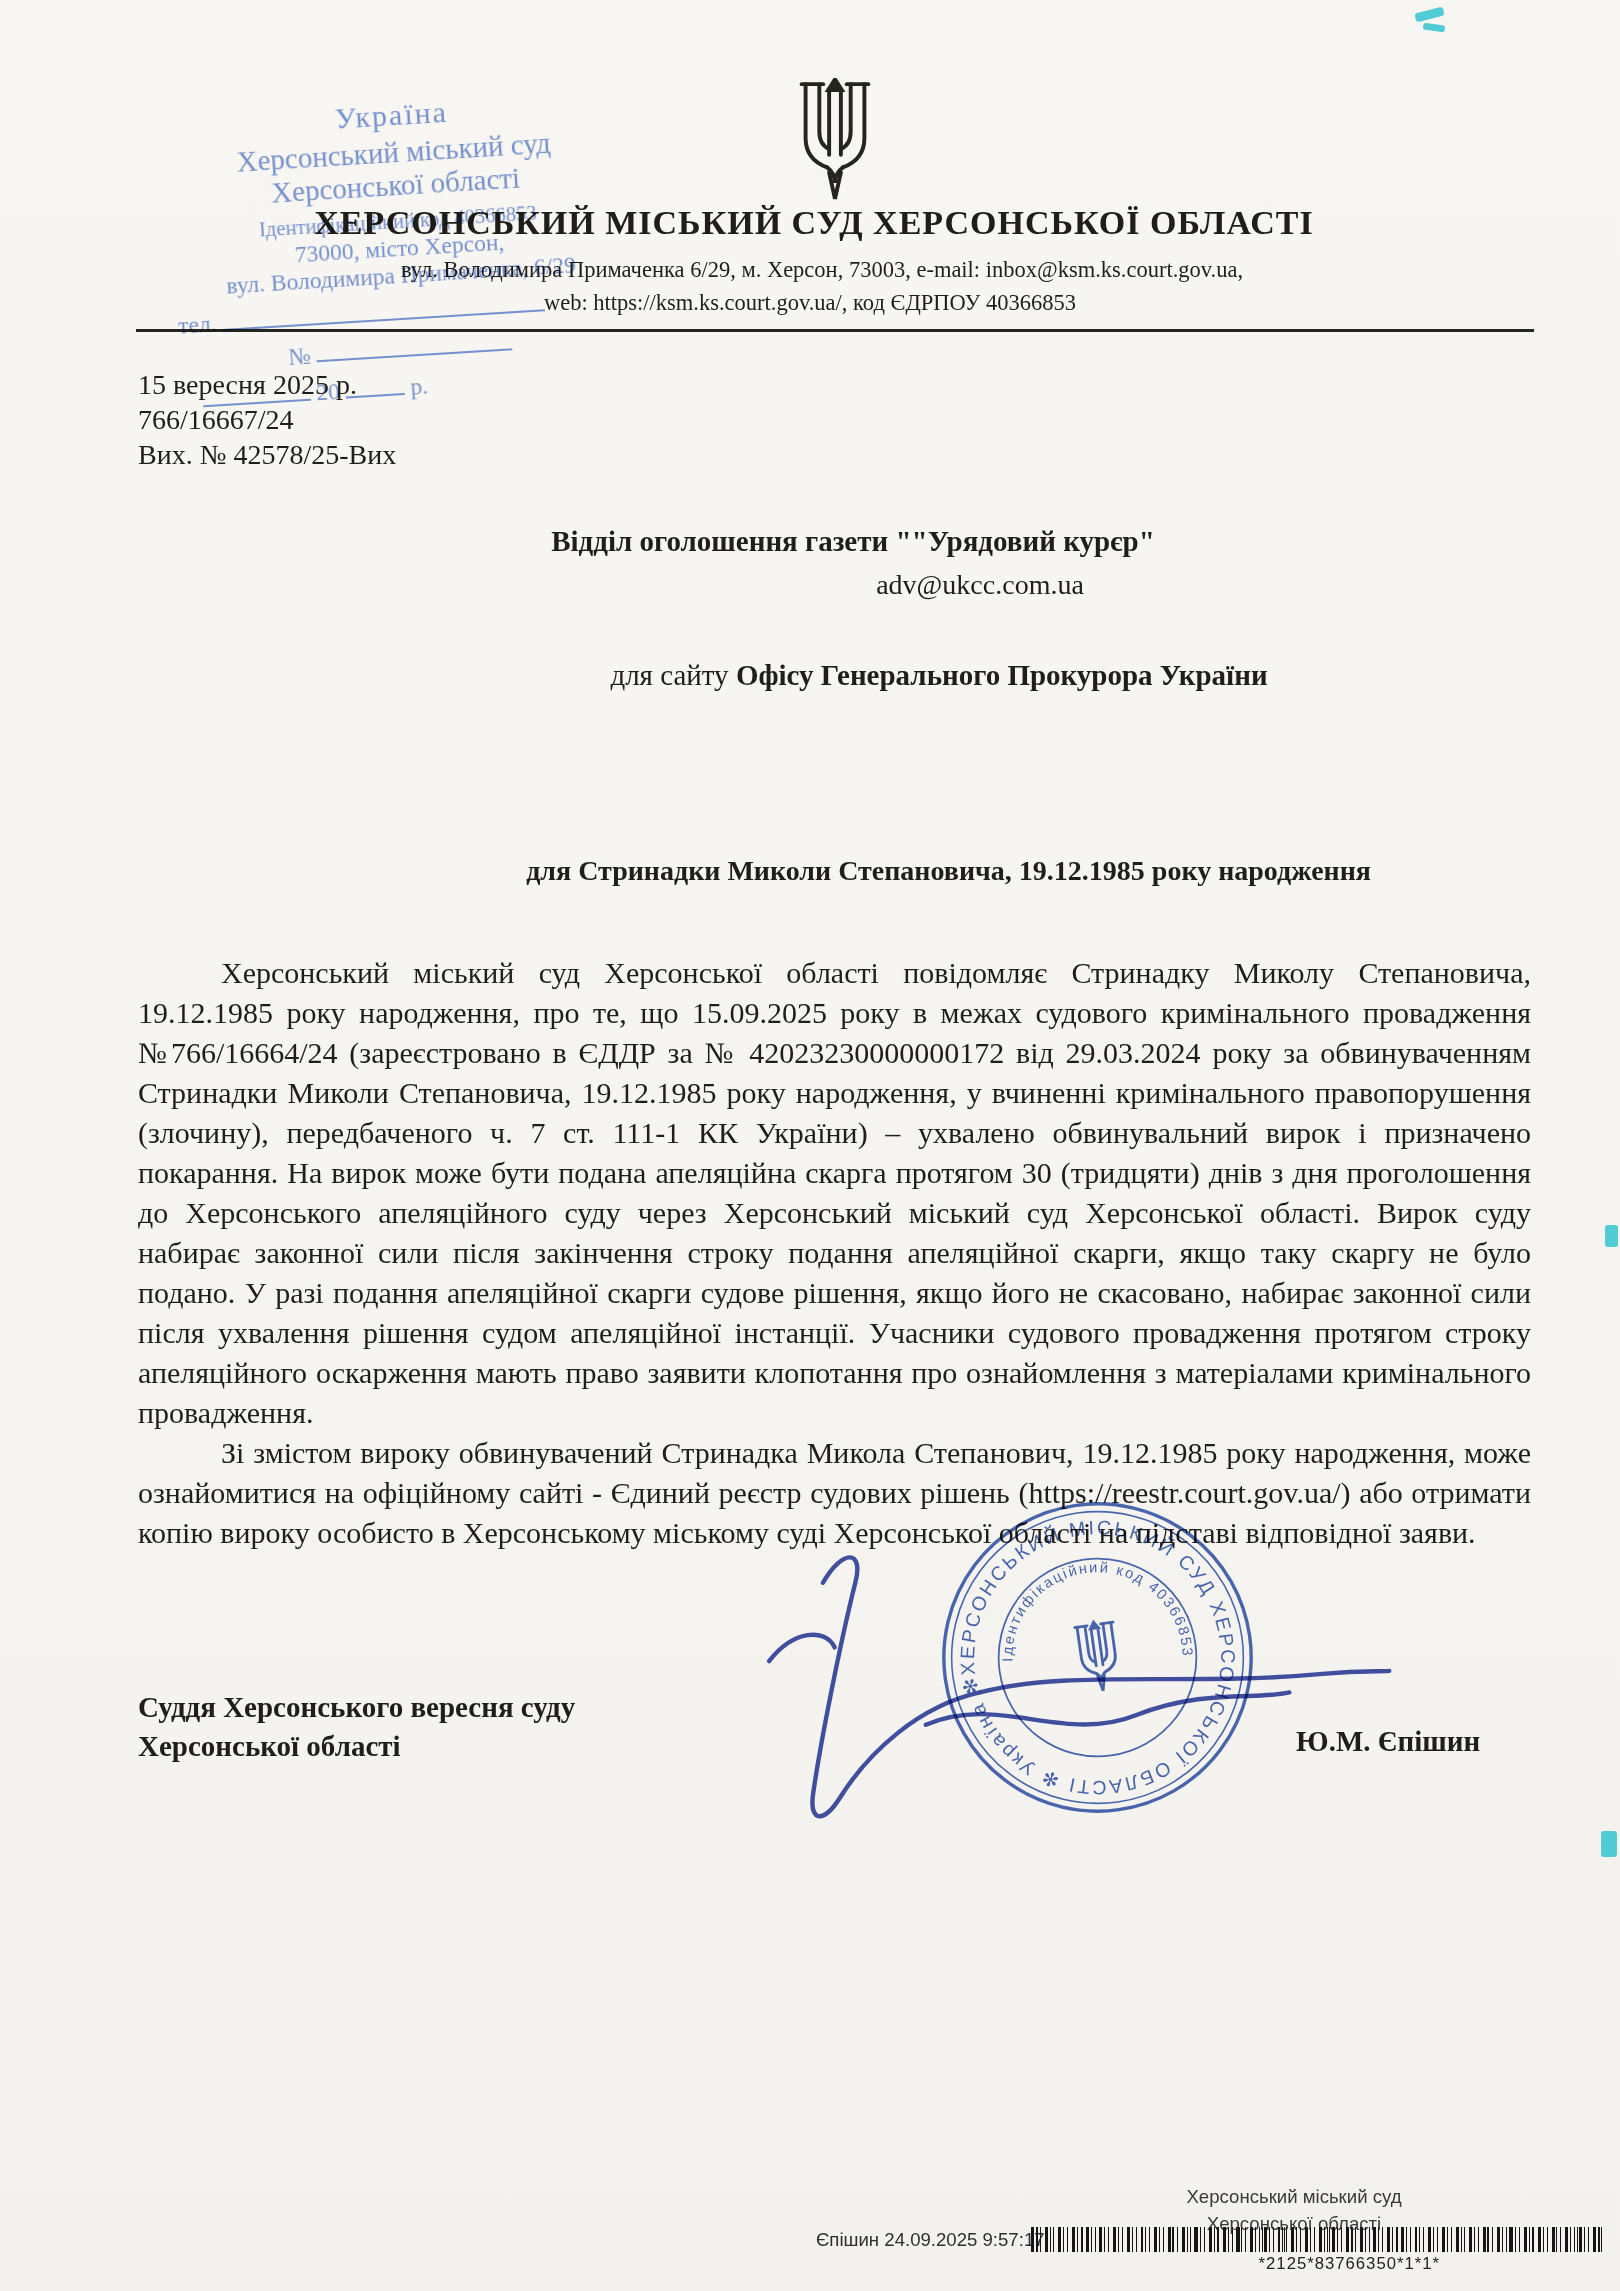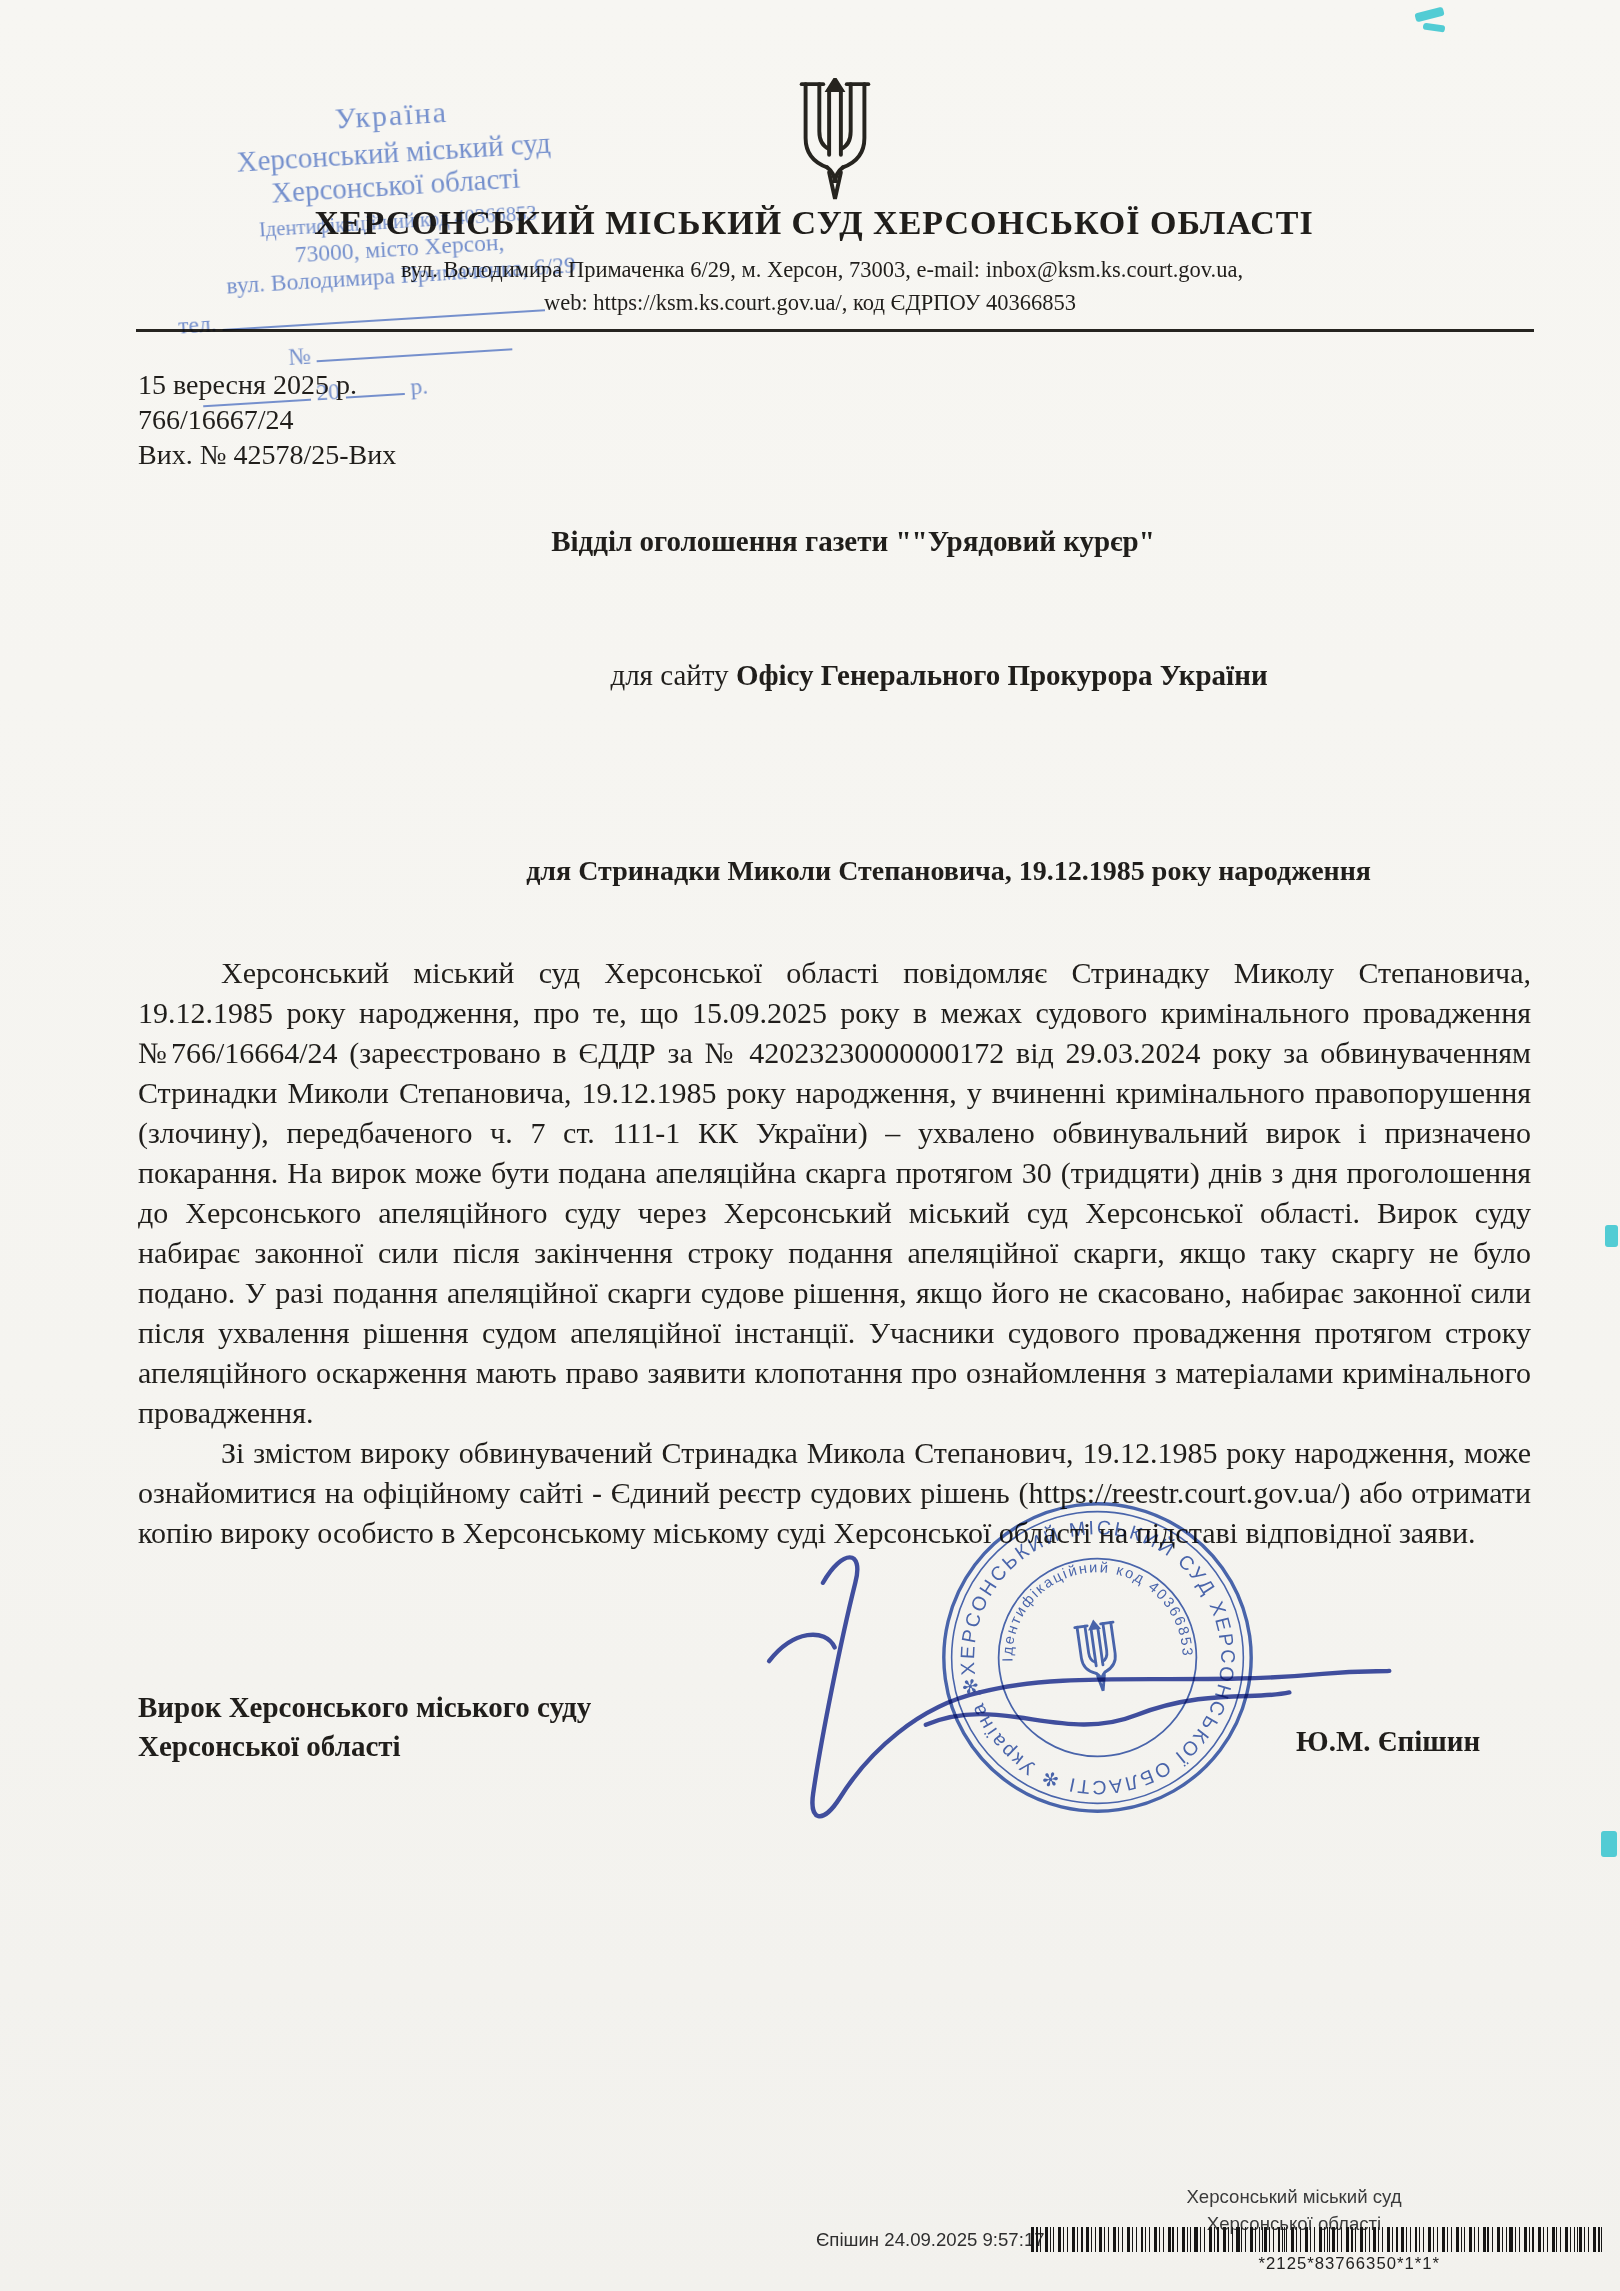--- a/index.html
+++ b/index.html
@@ -130,33 +130,34 @@
   <div class="abs center addr2">web: https://ksm.ks.court.gov.ua/, код ЄДРПОУ 40366853</div>
   <div class="abs rule"></div>
 
   <div class="abs refs">
     <div>15 вересня 2025 р.</div>
     <div>766/16667/24</div>
     <div>Вих. № 42578/25-Вих</div>
   </div>
 
   <div class="abs center bold rcpt1">Відділ оголошення газети ""Урядовий курєр"</div>
+  <div class="abs center rcpt2">adv@ukcc.com.ua</div>
   <div class="abs center rcpt3">
     <span>для сайту </span><span class="bold">Офісу Генерального Прокурора України</span>
   </div>
 
   <div class="abs center ann-sub">для Стринадки Миколи Степановича, 19.12.1985 року народження</div>
 
   <div class="abs body-text">
     <p>Херсонський міський суд Херсонської області повідомляє Стринадку Миколу Степановича, 19.12.1985 року народження, про те, що 15.09.2025 року в межах судового кримінального провадження №766/16664/24 (зареєстровано в ЄДДР  за № 42023230000000172 від 29.03.2024 року за обвинуваченням Стринадки Миколи Степановича, 19.12.1985 року народження, у вчиненні кримінального правопорушення (злочину), передбаченого ч. 7 ст. 111-1 КК України) – ухвалено обвинувальний вирок і призначено покарання. На вирок може бути подана апеляційна скарга протягом 30 (тридцяти) днів з дня проголошення до Херсонського апеляційного суду через Херсонський міський суд Херсонської області. Вирок суду набирає законної сили після закінчення строку подання апеляційної скарги, якщо таку скаргу не було подано. У разі подання апеляційної скарги судове рішення, якщо його не скасовано, набирає законної сили після ухвалення рішення судом апеляційної інстанції. Учасники судового провадження протягом строку апеляційного оскарження мають право заявити клопотання про ознайомлення з матеріалами кримінального провадження.</p>
     <p>Зі змістом вироку обвинувачений Стринадка Микола Степанович, 19.12.1985 року народження, може ознайомитися на офіційному сайті - Єдиний реєстр судових рішень (https://reestr.court.gov.ua/) або отримати копію вироку особисто в Херсонському міському суді Херсонської області на підставі відповідної заяви.</p>
   </div>
 
   <div class="abs sig-left">
-    <div>Вирок Херсонського міського суду</div>
+    <div>Суддя Херсонського вересня суду</div>
     <div>Херсонської області</div>
   </div>
   <div class="abs sig-right">Ю.М. Єпішин</div>
 
   <div class="abs seal">
     <svg width="323" height="323" viewBox="0 0 330 330">
       <g stroke="#3c5cb0" fill="none">
         <circle cx="165" cy="165" r="157" stroke-width="3.5"></circle>
         <circle cx="165" cy="165" r="149" stroke-width="1.6"></circle>
         <circle cx="165" cy="165" r="101" stroke-width="1.8"></circle>

